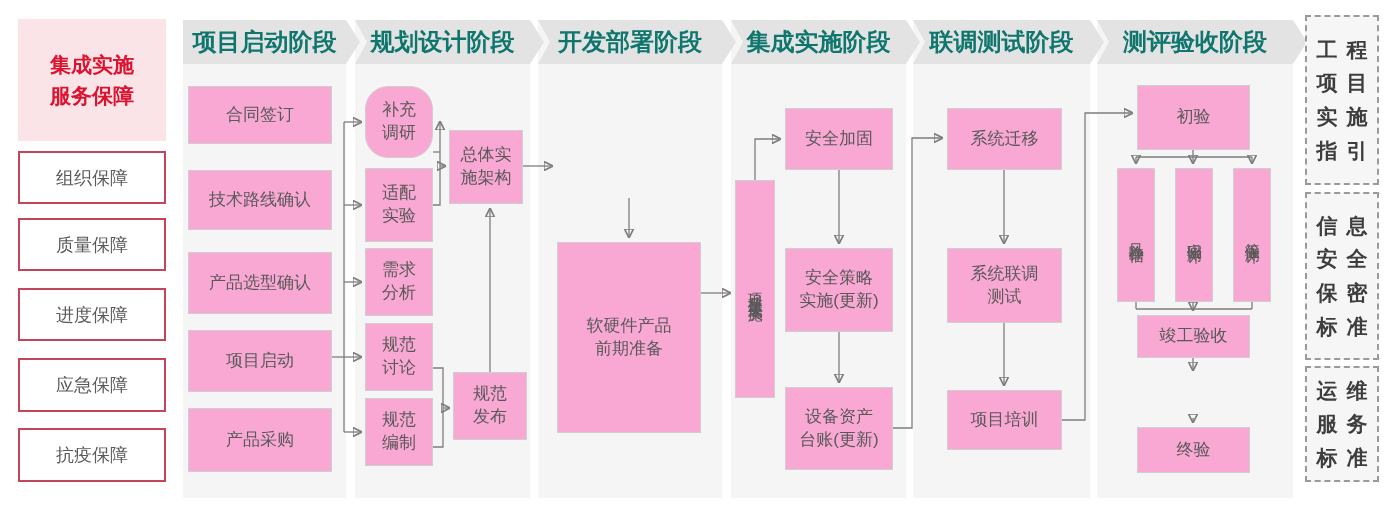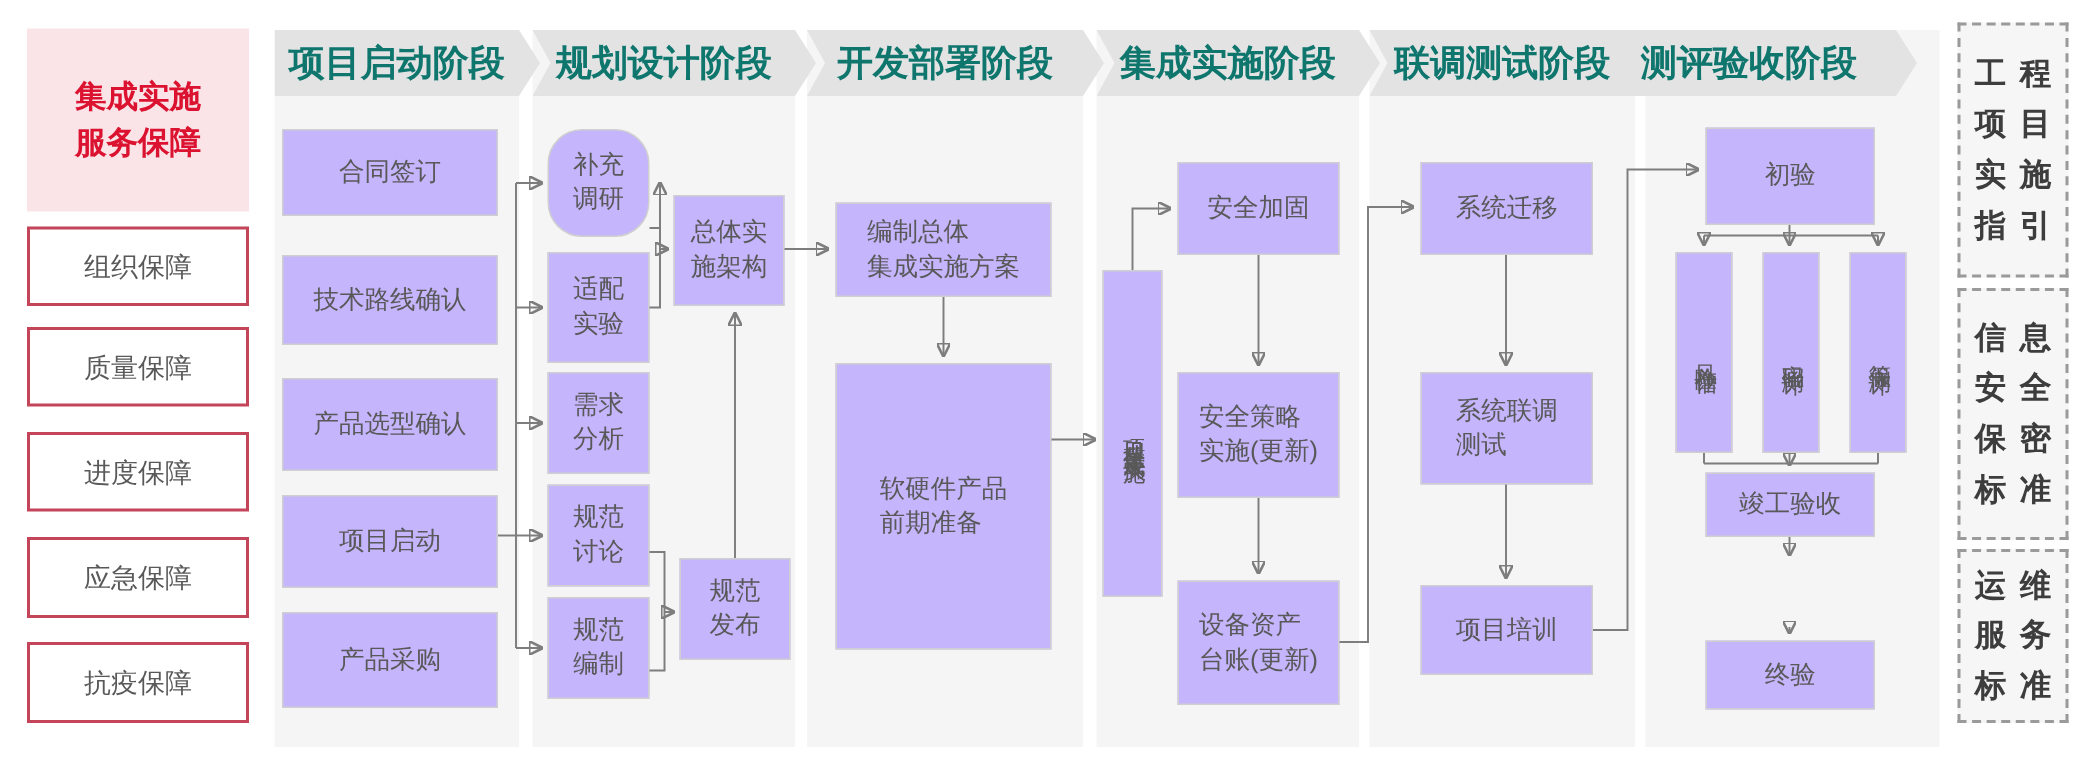--- a/index.html
+++ b/index.html
@@ -22,22 +22,22 @@
   .panel{background:#f5f5f5;}
   .phase-header{
     background:#e3e3e4;color:#0f766e;font-weight:bold;font-size:24px;
     display:flex;align-items:center;justify-content:center;padding-right:14px;
     clip-path:polygon(0 0,calc(100% - 14px) 0,100% 50%,calc(100% - 14px) 100%,0 100%);
   }
   .phase-header.notch{
     clip-path:polygon(0 0,calc(100% - 14px) 0,100% 50%,calc(100% - 14px) 100%,0 100%,12px 50%);
   }
   .node{
-    background:#c4b5fd;border:1px solid #cfcfcf;color:#595959;font-size:17px;line-height:1.35;
-    display:flex;align-items:center;justify-content:center;white-space:pre-line;
+    background:#f9a8d4;border:1px solid #cfcfcf;color:#595959;font-size:17px;line-height:1.35;
+    display:flex;align-items:center;justify-content:center;text-align:center;white-space:pre-line;
   }
   .node.vert{
     writing-mode:vertical-lr;text-orientation:upright;letter-spacing:2px;font-size:15px;
     white-space:normal;
   }
   
   .std{
     background:#f6f6f6;border:2px dashed #9a9a9a;color:#3d3d3d;font-weight:bold;
     font-size:21px;line-height:1.6;letter-spacing:9px;padding-left:9px;
     display:flex;align-items:center;justify-content:center;text-align:center;white-space:pre-line;
@@ -63,21 +63,21 @@
   <div class="abs panel" style="left:538px;top:20px;width:184px;height:478px;"></div>
   <div class="abs panel" style="left:731px;top:20px;width:175px;height:478px;"></div>
   <div class="abs panel" style="left:913px;top:20px;width:177px;height:478px;"></div>
   <div class="abs panel" style="left:1097px;top:20px;width:196px;height:478px;"></div>
 
   <div class="abs phase-header" style="left:183px;top:20px;width:177px;height:44px;">项目启动阶段</div>
   <div class="abs phase-header notch" style="left:355px;top:20px;width:189px;height:44px;">规划设计阶段</div>
   <div class="abs phase-header notch" style="left:538px;top:20px;width:198px;height:44px;">开发部署阶段</div>
   <div class="abs phase-header notch" style="left:731px;top:20px;width:189px;height:44px;">集成实施阶段</div>
   <div class="abs phase-header notch" style="left:913px;top:20px;width:191px;height:44px;">联调测试阶段</div>
-  <div class="abs phase-header notch" style="left:1068px;top:20px;width:210px;height:44px;">测评验收阶段</div>
+  <div class="abs phase-header notch" style="left:1097px;top:20px;width:210px;height:44px;">测评验收阶段</div>
 
   <div class="abs node" style="left:188px;top:86px;width:144px;height:58px;">合同签订</div>
   <div class="abs node" style="left:188px;top:170px;width:144px;height:60px;">技术路线确认</div>
   <div class="abs node" style="left:188px;top:252px;width:144px;height:62px;">产品选型确认</div>
   <div class="abs node" style="left:188px;top:330px;width:144px;height:62px;">项目启动</div>
   <div class="abs node" style="left:188px;top:408px;width:144px;height:64px;">产品采购</div>
 
   <div class="abs node" style="left:365px;top:86px;width:68px;height:72px;border-radius:23px;">补充
 调研</div>
   <div class="abs node" style="left:365px;top:168px;width:68px;height:74px;">适配
@@ -86,22 +86,20 @@
 分析</div>
   <div class="abs node" style="left:365px;top:323px;width:68px;height:68px;">规范
 讨论</div>
   <div class="abs node" style="left:365px;top:398px;width:68px;height:68px;">规范
 编制</div>
   <div class="abs node" style="left:449px;top:130px;width:74px;height:74px;">总体实
 施架构</div>
   <div class="abs node" style="left:453px;top:372px;width:74px;height:68px;">规范
 发布</div>
 
-  <div class="abs node" style="left:557px;top:135px;width:144px;height:63px;">编制总体
-集成实施方案</div>
   <div class="abs node" style="left:557px;top:242px;width:144px;height:191px;">软硬件产品
 前期准备</div>
 
   <div class="abs node vert" style="left:735px;top:180px;width:40px;height:218px;">项目整体集成实施</div>
   <div class="abs node" style="left:785px;top:108px;width:108px;height:62px;">安全加固</div>
   <div class="abs node" style="left:785px;top:248px;width:108px;height:84px;">安全策略
 实施(更新)</div>
   <div class="abs node" style="left:785px;top:387px;width:108px;height:83px;">设备资产
 台账(更新)</div>
 

